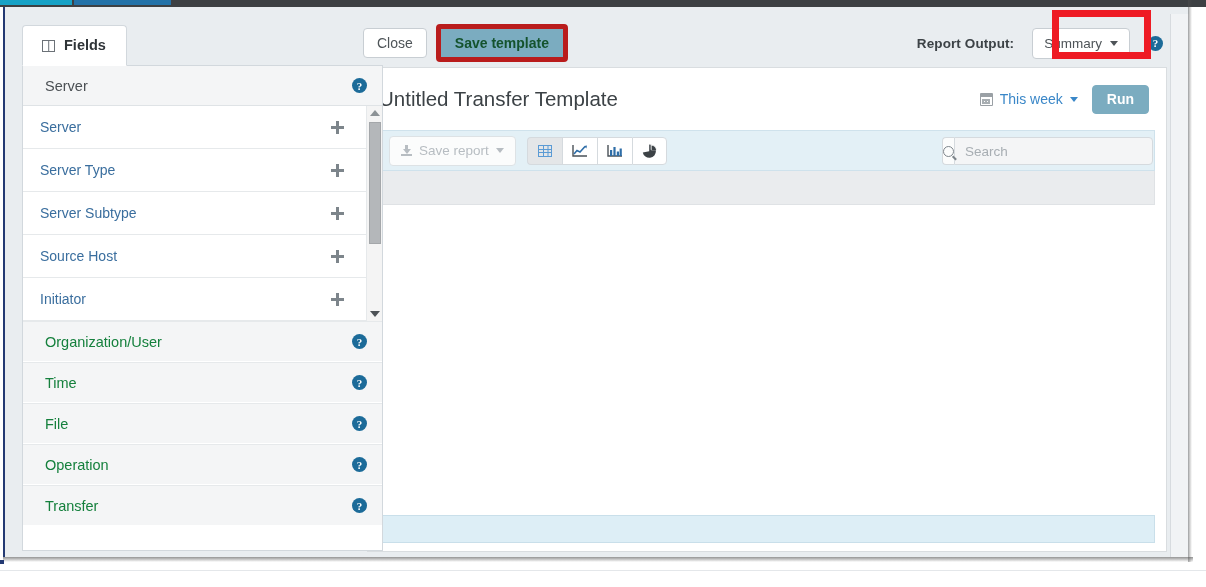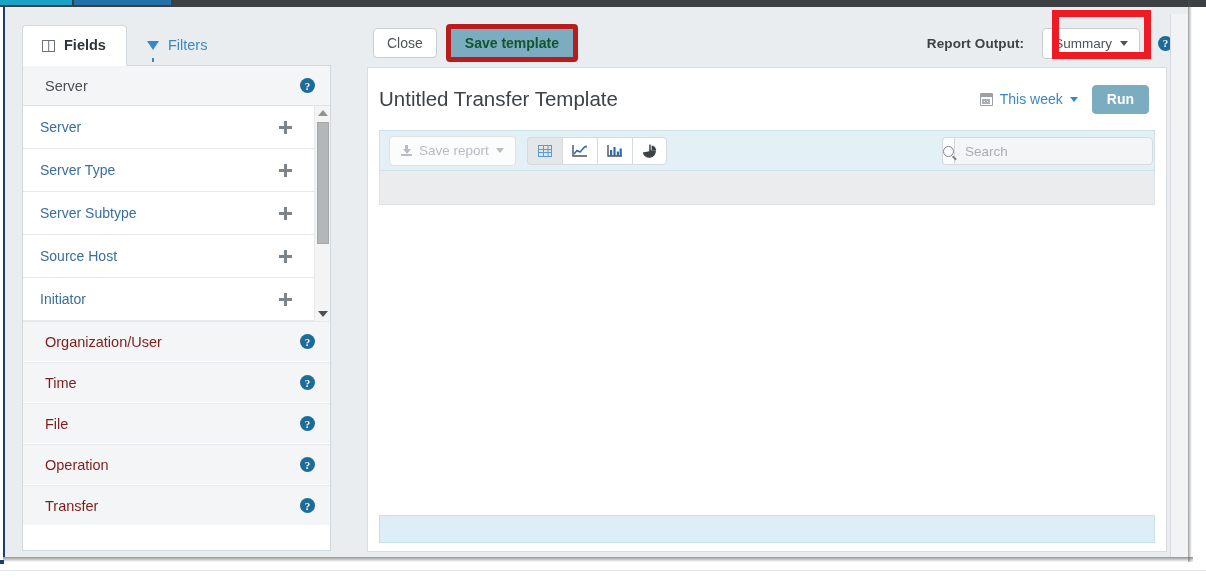--- a/index.html
+++ b/index.html
@@ -58,21 +58,21 @@
     position: absolute; left: 0; top: 570px; width: 1206px; height: 1px;
     background: #e4e7ea;
   }
   .left-edge-tick {
     position: absolute; left: 0; top: 560px; width: 4px; height: 4px;
     background: #243a73;
   }
 
   
   .left-panel {
-    position: absolute; left: 17px; top: 14px; width: 309px; height: 530px;
+    position: absolute; left: 17px; top: 14px; width: 361px; height: 530px;
   }
   .tabstrip {
     position: relative; height: 44px;
     display: flex; align-items: flex-end;
   }
   .tab {
     display: flex; align-items: center; gap: 9px;
     height: 41px; padding: 0 20px 0 19px;
     font-size: 14.5px;
     color: #3a87c8;
@@ -150,21 +150,21 @@
   .section-collapsed {
     height: 41px;
     background: #f4f5f6;
     border-bottom: 1px solid #ffffff;
     border-top: 1px solid #e6e9eb;
     display: flex; align-items: center; justify-content: space-between;
     padding: 0 15px 0 22px;
     box-sizing: border-box;
     cursor: pointer;
   }
-  .section-collapsed .sh-title { font-size: 14.5px; color: #7f1d1d; }
+  .section-collapsed .sh-title { font-size: 14.5px; color: #15803d; }
 
   
   .field-list-wrap {
     position: relative;
     height: 215px;
   }
   .field-list {
     position: absolute; left: 0; top: 0; right: 16px; bottom: 0;
     overflow: hidden;
   }
@@ -213,21 +213,21 @@
   .sb-thumb {
     position: absolute; left: 2px; top: 16px; width: 12px; height: 122px;
     background: #b4b7ba;
     border: 1px solid #a4a7aa;
     box-sizing: border-box;
     cursor: pointer;
   }
 
   
   .main-area {
-    position: absolute; left: 368px; top: 14px; width: 800px;
+    position: absolute; left: 358px; top: 14px; width: 800px;
   }
   .top-actions {
     display: flex; align-items: center; gap: 9px;
     height: 44px;
   }
   .btn {
     font-family: "Liberation Sans", sans-serif;
     font-size: 14px;
     border-radius: 4px;
     cursor: pointer;
@@ -481,24 +481,20 @@
   <div class="chrome-tab-b"></div>
 
   <div class="app-window">
 
     <div class="left-panel">
 
       <div class="tabstrip">
         <div class="tab active">
           <span class="icon-columns"></span>
           <span class="tab-label">Fields</span>
-        </div>
-        <div class="tab">
-          <span class="icon-funnel"></span>
-          <span class="tab-label">Filters</span>
         </div>
       </div>
 
       <div class="fields-card">
 
         <div class="section-header">
           <span class="sh-title">Server</span>
           <span class="help-icon">?</span>
         </div>
 

